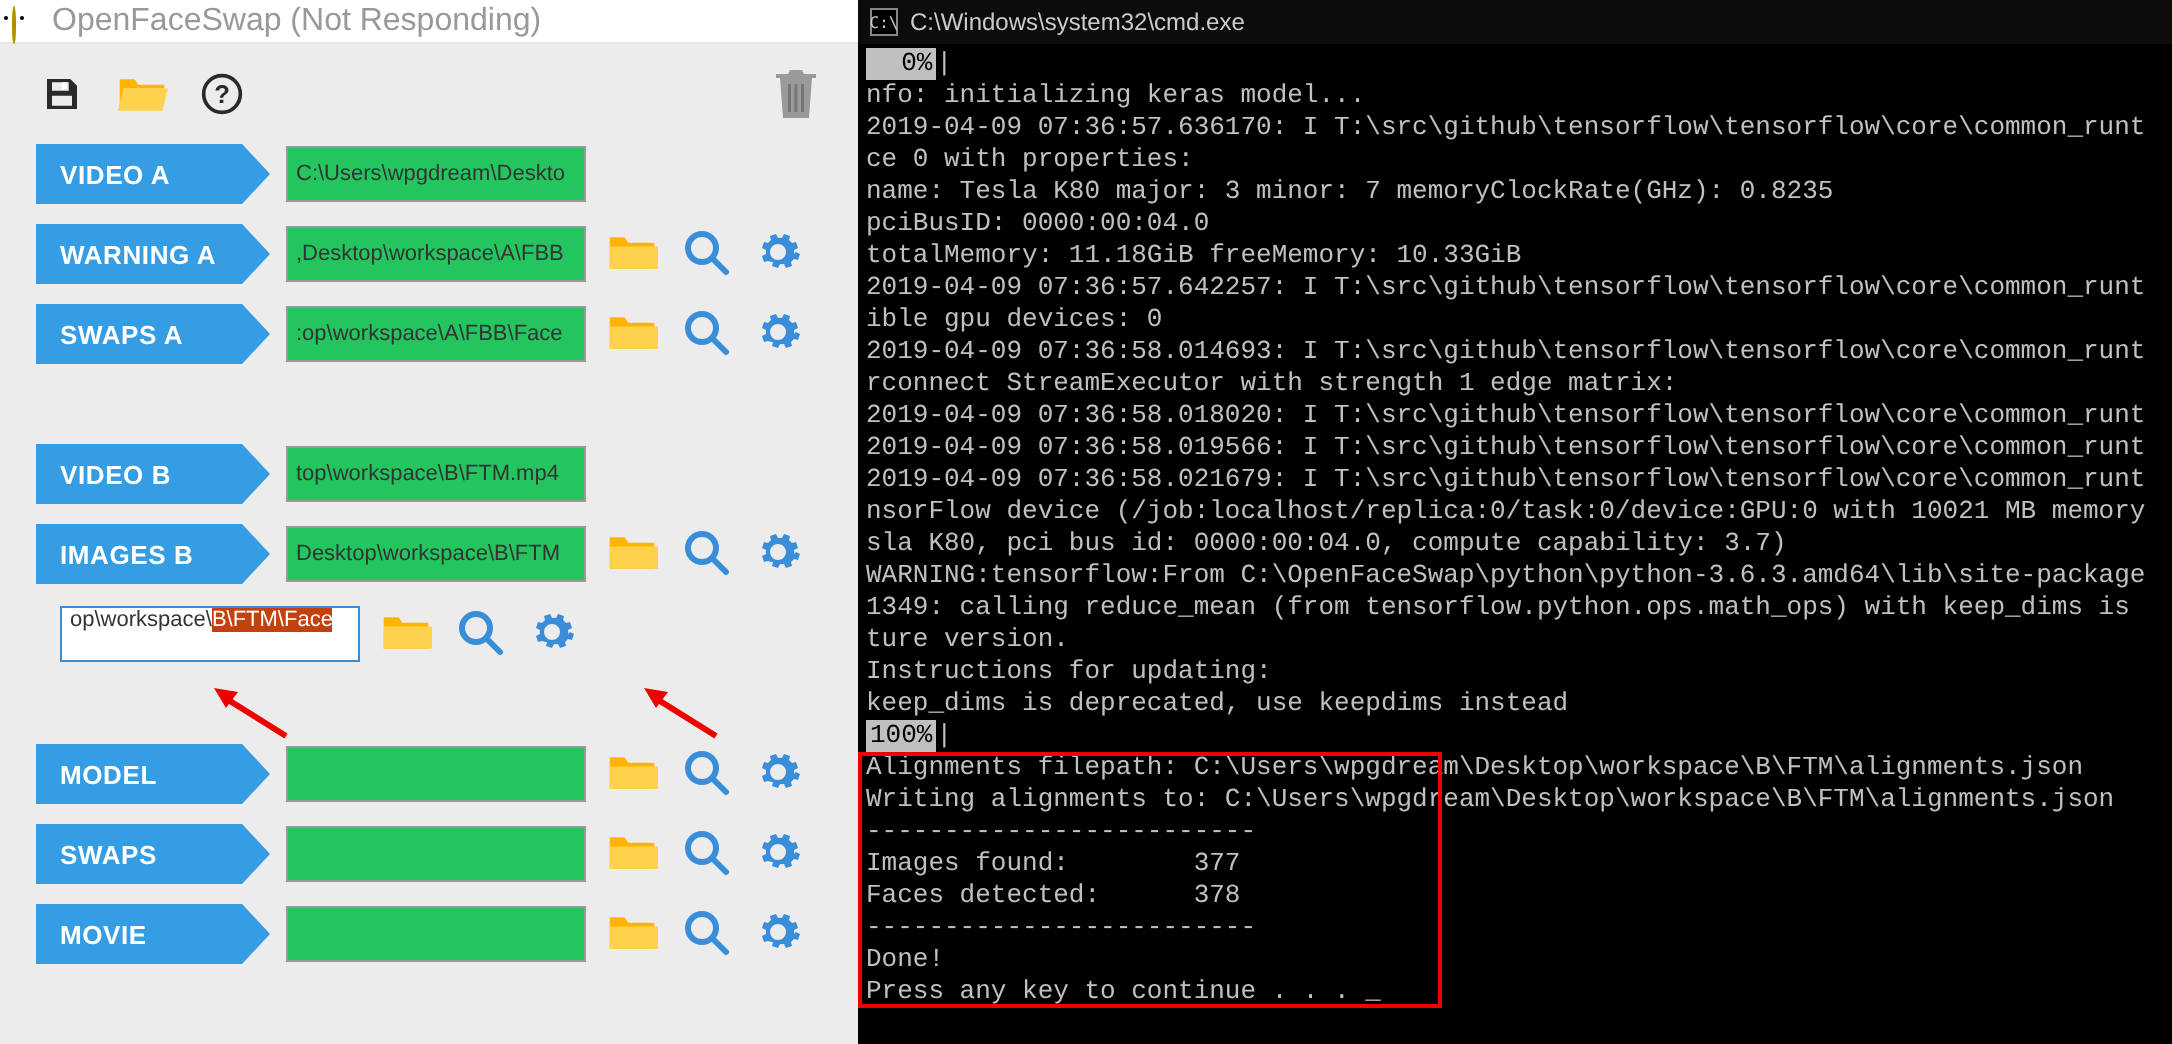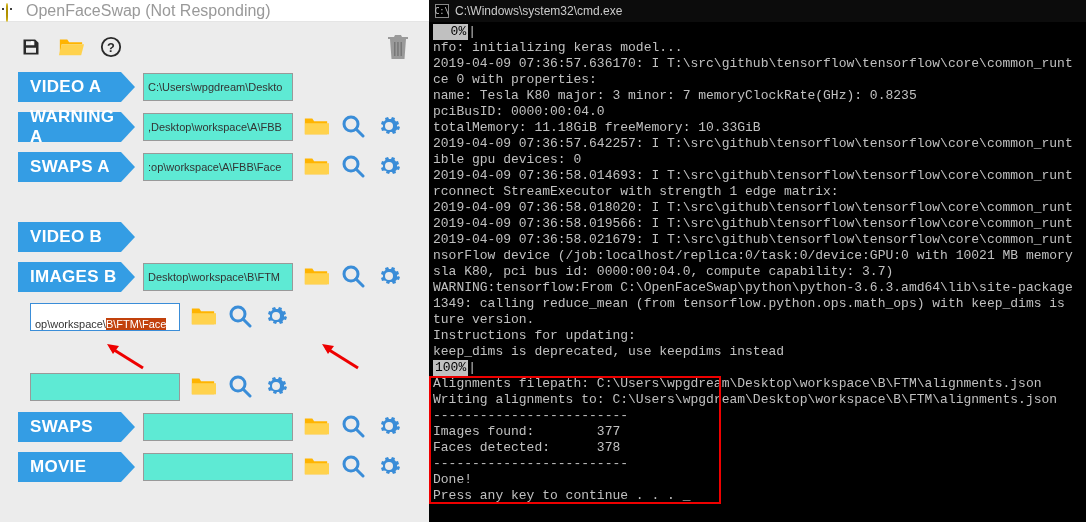--- a/index.html
+++ b/index.html
@@ -12,23 +12,23 @@
 .smiley::before, .smiley::after { content: ''; position: absolute; background: #000; width: 2px; height: 2px; border-radius: 50%; top: 4px; }
 .smiley::before { left: 3px; }
 .smiley::after { right: 3px; }
 .title-bar-right { height: 22px; background: #0c0c0c; display: flex; align-items: center; padding: 0 6px; font-size: 12px; color: #ccc; }
 .cmd-icon { width: 14px; height: 14px; margin-right: 6px; background: #000; border: 1px solid #888; display: flex; align-items: center; justify-content: center; color: #ccc; font-size: 8px; font-family: monospace; }
 .toolbar { display: flex; align-items: center; padding: 12px 18px; gap: 14px; }
 .toolbar .spacer { flex: 1; }
 .icon-btn { width: 26px; height: 26px; display: flex; align-items: center; justify-content: center; cursor: pointer; }
 .rows { display: flex; flex-direction: column; gap: 10px; padding: 0 18px; }
 .row { display: flex; align-items: center; gap: 10px; height: 30px; }
-.arrow-label { width: 103px; height: 30px; display: flex; align-items: center; color: #fff; font-weight: 600; font-size: 17px; padding-left: 12px; position: relative; background: #349de4; letter-spacing: 0.3px; }
+.arrow-label { width: 103px; height: 30px; display: flex; align-items: center; color: #fff; font-weight: 600; font-size: 13px; padding-left: 12px; position: relative; background: #349de4; letter-spacing: 0.3px; }
 .arrow-label::after { content: ''; position: absolute; right: -14px; top: 0; width: 0; height: 0; border-top: 15px solid transparent; border-bottom: 15px solid transparent; border-left: 14px solid #349de4; }
-.text-input { width: 150px; height: 28px; border: 1px solid #999; background: #5eead4; font-size: 11px; padding: 0 4px; color: #333; font-family: "Segoe UI", Tahoma, sans-serif; margin-left: 12px; }
+.text-input { width: 150px; height: 28px; border: 1px solid #999; background: #22c55e; font-size: 11px; padding: 0 4px; color: #333; font-family: "Segoe UI", Tahoma, sans-serif; margin-left: 12px; }
 .text-input.sel { background: #fff; }
 .icon-group { display: flex; gap: 12px; align-items: center; }
 .folder-svg { width: 26px; height: 22px; }
 .gear-svg { width: 24px; height: 24px; }
 .mag-svg { width: 24px; height: 24px; }
 .trash-svg { width: 24px; height: 28px; }
 .save-svg { width: 20px; height: 20px; }
 .help-svg { width: 22px; height: 22px; }
 .gap { height: 20px; }
 .red-arrow { position: absolute; pointer-events: none; }
@@ -127,20 +127,21 @@
             </svg></span>
       </div>
     </div>
 
     <div class="gap"></div>
 
     <div class="row">
       <div class="arrow-label">
           <span>VIDEO B</span>
         </div>
+      <input class="text-input" value="top\workspace\B\FTM.mp4" style="">
     </div>
 
     <div class="row">
       <div class="arrow-label">
           <span>IMAGES B</span>
         </div>
       <input class="text-input" value="Desktop\workspace\B\FTM" style="">
       <div class="icon-group">
         <span><svg class="folder-svg" viewBox="0 0 28 22">
               <path fill="#ffb400" d="M2 3h8l2 3h14v14H2V3z"></path>
@@ -151,21 +152,21 @@
               <line x1="15" y1="15" x2="22" y2="22" stroke="#3a8dd8" stroke-width="3" stroke-linecap="round"></line>
             </svg></span>
         <span><svg class="gear-svg" viewBox="0 0 24 24">
               <path fill="#3a8dd8" d="M12 8a4 4 0 100 8 4 4 0 000-8zm9 4l2 1-1 3-2-.5a8 8 0 01-1.5 1.5l.5 2-3 1-1-2a8 8 0 01-2 0l-1 2-3-1 .5-2A8 8 0 017 16.5L5 17l-1-3 2-1a8 8 0 010-2l-2-1 1-3 2 .5A8 8 0 018.5 6L8 4l3-1 1 2a8 8 0 012 0l1-2 3 1-.5 2A8 8 0 0119 7.5l2-.5 1 3-2 1a8 8 0 010 2z"></path>
               <circle cx="12" cy="12" r="2.5" fill="#ececec"></circle>
             </svg></span>
       </div>
     </div>
 
     <div class="row">
-      <div class="text-input sel" style="display:flex;align-items:flex-end;border:1px solid #3a8dd8;">
+      <div class="text-input sel" style="display:flex;align-items:flex-start;border:1px solid #3a8dd8;">
           <span>op\workspace\</span>
           <span class="sel-text">B\FTM\Face</span>
         </div>
       <div class="icon-group">
         <span><svg class="folder-svg" viewBox="0 0 28 22">
               <path fill="#ffb400" d="M2 3h8l2 3h14v14H2V3z"></path>
               <path fill="#ffd24d" d="M2 8h26v12H2z"></path>
             </svg></span>
         <span><svg class="mag-svg" viewBox="0 0 24 24">
               <circle cx="10" cy="10" r="7" fill="none" stroke="#3a8dd8" stroke-width="3"></circle>
@@ -174,20 +175,23 @@
         <span><svg class="gear-svg" viewBox="0 0 24 24">
               <path fill="#3a8dd8" d="M12 8a4 4 0 100 8 4 4 0 000-8zm9 4l2 1-1 3-2-.5a8 8 0 01-1.5 1.5l.5 2-3 1-1-2a8 8 0 01-2 0l-1 2-3-1 .5-2A8 8 0 017 16.5L5 17l-1-3 2-1a8 8 0 010-2l-2-1 1-3 2 .5A8 8 0 018.5 6L8 4l3-1 1 2a8 8 0 012 0l1-2 3 1-.5 2A8 8 0 0119 7.5l2-.5 1 3-2 1a8 8 0 010 2z"></path>
               <circle cx="12" cy="12" r="2.5" fill="#ececec"></circle>
             </svg></span>
       </div>
     </div>
 
     <div class="gap"></div>
 
     <div class="row">
+      <div class="arrow-label">
+          <span>MODEL</span>
+        </div>
       <input class="text-input" value="" style="">
       <div class="icon-group">
         <span><svg class="folder-svg" viewBox="0 0 28 22">
               <path fill="#ffb400" d="M2 3h8l2 3h14v14H2V3z"></path>
               <path fill="#ffd24d" d="M2 8h26v12H2z"></path>
             </svg></span>
         <span><svg class="mag-svg" viewBox="0 0 24 24">
               <circle cx="10" cy="10" r="7" fill="none" stroke="#3a8dd8" stroke-width="3"></circle>
               <line x1="15" y1="15" x2="22" y2="22" stroke="#3a8dd8" stroke-width="3" stroke-linecap="round"></line>
             </svg></span>

